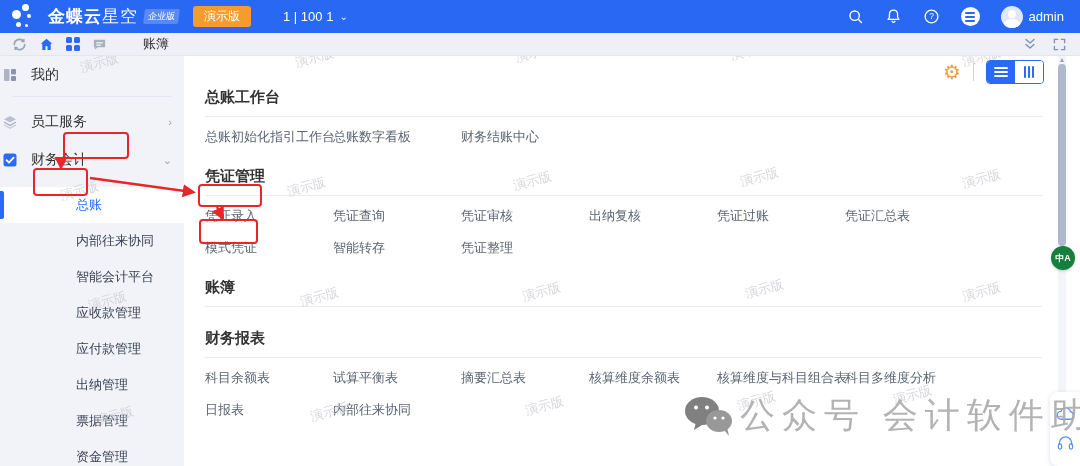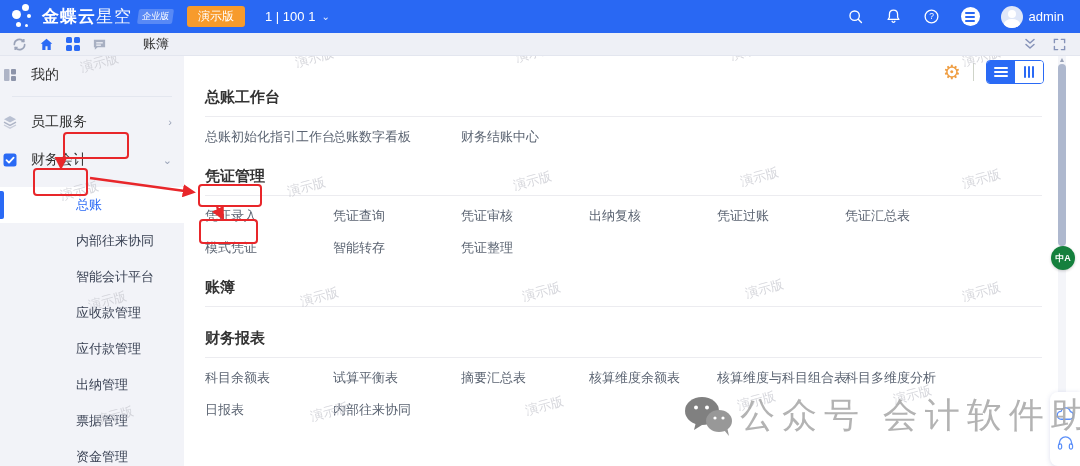--- a/index.html
+++ b/index.html
@@ -4,26 +4,26 @@
 <style>
   * { margin:0; padding:0; box-sizing:border-box; }
   html,body { width:1080px; height:466px; }
   body { font-family:"Liberation Sans","DejaVu Sans",sans-serif; overflow:hidden; background:#fff; }
   #app { position:relative; width:1080px; height:466px; overflow:hidden; background:#fff; }
 
   
   .header { position:absolute; left:0; top:0; width:1080px; height:33px; background:#2968f3; display:flex; align-items:center; color:#fff; z-index:5; }
   .logo-dots { margin-left:10px; width:30px; height:26px; position:relative; flex:0 0 auto; }
   .logo-dots i { position:absolute; background:#fff; border-radius:50%; }
-  .brand { font-size:17px; letter-spacing:1px; margin-left:2px; white-space:nowrap; }
+  .brand { font-size:17px; letter-spacing:1px; margin-left:8px; white-space:nowrap; }
   .brand b { font-weight:700; }
   .brand span { font-weight:400; opacity:.95; }
   .edition-badge { font-size:9px; background:rgba(255,255,255,.22); border-radius:2px; padding:1px 4px; margin-left:6px; transform:skewX(-8deg); white-space:nowrap; }
   .demo-badge { font-size:12px; background:#f79b2c; color:#fff; border-radius:3px; padding:2px 11px; margin-left:14px; white-space:nowrap; }
-  .org { font-size:13px; margin-left:20px; display:flex; align-items:center; gap:6px; white-space:nowrap; }
+  .org { font-size:13px; margin-left:32px; display:flex; align-items:center; gap:6px; white-space:nowrap; }
   .org .chev { font-size:10px; opacity:.9; }
   .header-right { margin-left:auto; display:flex; align-items:center; gap:21px; margin-right:16px; }
   .hicon { width:17px; height:17px; display:block; }
   .dash-circle { width:19px; height:19px; background:#fff; border-radius:50%; display:flex; flex-direction:column; justify-content:center; align-items:center; gap:2px; }
   .dash-circle i { display:block; width:10px; height:2px; background:#2968f3; border-radius:1px; }
   .user { display:flex; align-items:center; gap:6px; font-size:13px; }
   .avatar { width:22px; height:22px; border-radius:50%; background:#dfe7f8; position:relative; overflow:hidden; }
   .avatar:before { content:""; position:absolute; left:7px; top:4px; width:8px; height:8px; border-radius:50%; background:#fff; }
   .avatar:after { content:""; position:absolute; left:3px; top:13px; width:16px; height:10px; border-radius:50% 50% 0 0; background:#fff; }
 

